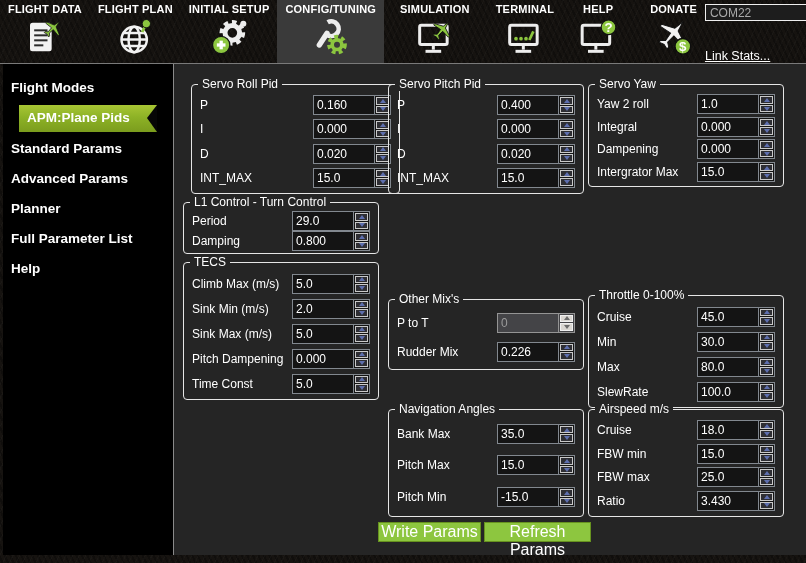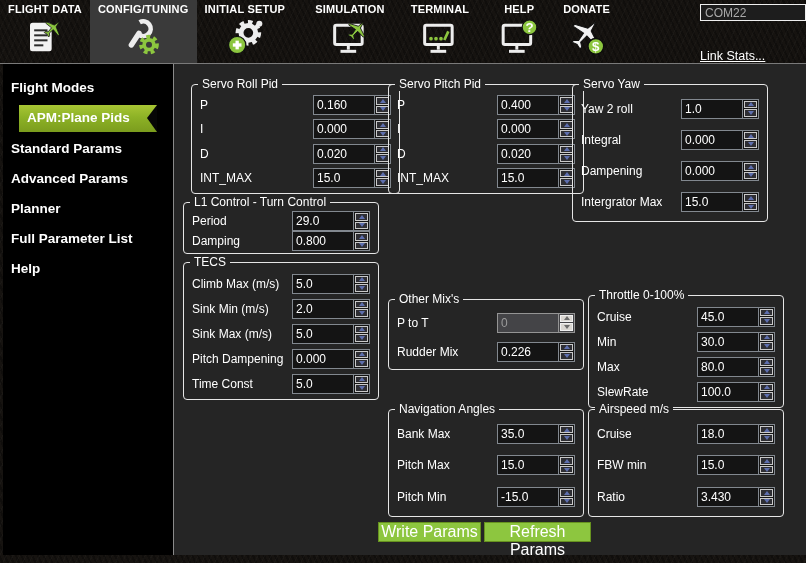--- a/index.html
+++ b/index.html
@@ -9,21 +9,21 @@
     background-color:#161310;
     background-image:repeating-linear-gradient(115deg, rgba(255,255,255,0.025) 0 1px, transparent 1px 6px),
                      repeating-linear-gradient(245deg, rgba(0,0,0,0.28) 0 2px, transparent 2px 5px);}
 
   
   .toolbar{position:absolute;left:0;top:0;right:0;height:63px;display:flex;align-items:stretch;overflow:hidden}
   .titem{display:flex;flex-direction:column;align-items:center;padding:3px 8px 0;cursor:pointer}
   .titem.active{background:#3a3a3a}
   .titem .tlabel{font-size:11px;font-weight:600;color:#fff;letter-spacing:.2px;white-space:nowrap}
   .ticon{width:40px;height:40px;margin-top:2px}
-  .ml14{margin-left:14px}.ml10{margin-left:10px}.ml16{margin-left:8px}
+  .ml14{margin-left:8px}.ml10{margin-left:10px}.ml16{margin-left:16px}
   .tright{margin-left:auto;display:flex;flex-direction:column;align-items:flex-start;padding-top:4px;width:106px}
   .comb{width:106px;height:21px;background:#1d1d1d;border:1px solid #efefef;color:#a9a9a9;
         font-family:"Liberation Sans",sans-serif;font-size:12px;padding:0 4px;outline:none}
   .linkstats{margin-top:28px;color:#fff;font-size:12.5px;text-decoration:underline;cursor:pointer}
 
   
   .hline{position:absolute;top:63px;left:0;right:0;height:1px;background:#7a7a7a}
   .vline{position:absolute;left:173px;top:64px;bottom:8px;width:1px;background:#8a8a8a}
 
   
@@ -49,21 +49,21 @@
   .tu{width:0;height:0;border-left:3px solid transparent;border-right:3px solid transparent;border-bottom:4px solid #5e6fae}
   .td{width:0;height:0;border-left:3px solid transparent;border-right:3px solid transparent;border-top:4px solid #5e6fae}
   .spin.dis .val{background:#444447;color:#9b9b9b;border-color:#949494}
   .spin.dis .sb{border-color:#949494;background:#444447}
   .spin.dis .b{background:#d9d6d1;border-color:#f0f0f0}
   .spin.dis .tu{border-bottom-color:#6b6b6b}
   .spin.dis .td{border-top-color:#6b6b6b}
 
   .g-servo-roll{left:17px;top:20px;width:209px;height:110px}
   .g-servo-pitch{left:214px;top:20px;width:196px;height:110px}
-  .g-servo-yaw{left:398px;top:20px;width:196px;height:138px}
+  .g-servo-yaw{left:414px;top:20px;width:196px;height:103px}
   .g-l1{left:9px;top:138px;width:196px;height:52px}
   .g-tecs{left:9px;top:198px;width:196px;height:138px}
   .g-other{left:214px;top:235px;width:196px;height:71px}
   .g-throttle{left:414px;top:231px;width:196px;height:113px}
   .g-nav{left:214px;top:345px;width:196px;height:108px}
   .g-air{left:414px;top:345px;width:196px;height:108px}
 
   .gbtn{position:absolute;height:20px;background:#8dc63f;border:1px solid #67921f;color:#fff;
         font-family:"Liberation Sans",sans-serif;font-size:16px;text-align:center;line-height:18px;cursor:pointer}
   .btn-write{left:204px;top:458px;width:103px}
@@ -87,45 +87,61 @@
               <line x1="5.5" y1="14" x2="13.5" y2="14"></line>
               <line x1="5.5" y1="17" x2="11" y2="17"></line>
             </g>
             <g transform="translate(16.5 7) rotate(45) scale(0.55) translate(-12 -12)">
               <polygon points="12,1 13.4,7.8 21.6,11.3 21.6,13 13.4,12.1 12.9,17.8 15.4,19.8 15.4,21.4 12,20.4 8.6,21.4 8.6,19.8 11.1,17.8 10.6,12.1 2.4,13 2.4,11.3 10.6,7.8" fill="#8CC63F" stroke="#111" stroke-width="0.8"></polygon>
             </g>
           </svg>
       </span>
     </div>
 
-
-    <div class="titem active">
-      <span class="tlabel">CONFIG/TUNING</span>
+    <div class="titem">
+      <span class="tlabel">FLIGHT PLAN</span>
       <span class="ticon">
         <svg viewBox="0 0 24 24" width="40" height="40">
-            <path d="M10 3.2 A4.4 4.4 0 1 1 9.4 10.4" fill="none" stroke="#ededed" stroke-width="2.8"></path>
-            <line x1="9.6" y1="9.8" x2="5" y2="16.8" stroke="#ededed" stroke-width="3.2" stroke-linecap="round"></line>
-            <circle cx="15.6" cy="16.6" r="4.6" fill="none" stroke="#8CC63F" stroke-width="2.6" stroke-dasharray="2.2 1.8"></circle>
-            <circle cx="15.6" cy="16.6" r="2.9" fill="none" stroke="#8CC63F" stroke-width="2.2"></circle>
+            <g stroke="#f2f2f2" stroke-width="1.5" fill="none">
+              <circle cx="11.5" cy="13.5" r="7.6"></circle>
+              <ellipse cx="11.5" cy="13.5" rx="3.4" ry="7.6"></ellipse>
+              <line x1="3.9" y1="13.5" x2="19.1" y2="13.5"></line>
+              <line x1="5" y1="9.6" x2="18" y2="9.6"></line>
+              <line x1="5" y1="17.4" x2="18" y2="17.4"></line>
+            </g>
+            <line x1="16.3" y1="9" x2="18.3" y2="5" stroke="#8CC63F" stroke-width="1.6"></line>
+            <circle cx="18.8" cy="4" r="2.5" fill="#8CC63F" stroke="#111" stroke-width="0.6"></circle>
           </svg>
       </span>
     </div>
 
     <div class="titem">
       <span class="tlabel">INITIAL SETUP</span>
       <span class="ticon">
         <svg viewBox="0 0 24 24" width="40" height="40">
             <circle cx="14" cy="9.5" r="6.2" fill="none" stroke="#ededed" stroke-width="3" stroke-dasharray="2.6 2.2"></circle>
             <circle cx="14" cy="9.5" r="4.4" fill="none" stroke="#ededed" stroke-width="3"></circle>
             <circle cx="20.6" cy="4" r="1.8" fill="#ededed"></circle>
             <circle cx="7.3" cy="16.8" r="5.2" fill="#8CC63F" stroke="#111" stroke-width="0.8"></circle>
             <g stroke="#fff" stroke-width="2">
               <line x1="7.3" y1="14.2" x2="7.3" y2="19.4"></line>
               <line x1="4.7" y1="16.8" x2="9.9" y2="16.8"></line>
             </g>
+          </svg>
+      </span>
+    </div>
+
+    <div class="titem active">
+      <span class="tlabel">CONFIG/TUNING</span>
+      <span class="ticon">
+        <svg viewBox="0 0 24 24" width="40" height="40">
+            <path d="M10 3.2 A4.4 4.4 0 1 1 9.4 10.4" fill="none" stroke="#ededed" stroke-width="2.8"></path>
+            <line x1="9.6" y1="9.8" x2="5" y2="16.8" stroke="#ededed" stroke-width="3.2" stroke-linecap="round"></line>
+            <circle cx="15.6" cy="16.6" r="4.6" fill="none" stroke="#8CC63F" stroke-width="2.6" stroke-dasharray="2.2 1.8"></circle>
+            <circle cx="15.6" cy="16.6" r="2.9" fill="none" stroke="#8CC63F" stroke-width="2.2"></circle>
           </svg>
       </span>
     </div>
 
     <div class="titem ml14">
       <span class="tlabel">SIMULATION</span>
       <span class="ticon">
         <svg viewBox="0 0 24 24" width="40" height="40">
             <rect x="2.8" y="5" width="16.5" height="11.5" rx="1" fill="none" stroke="#ededed" stroke-width="1.8"></rect>
             <line x1="11" y1="16.5" x2="11" y2="19.6" stroke="#ededed" stroke-width="1.8"></line>
@@ -666,20 +682,34 @@
                 <span class="b">
                   <i class="tu"></i>
                 </span>
                 <span class="b">
                   <i class="td"></i>
                 </span>
               </span>
             </span>
           </div>
         <div class="row">
+            <span class="lbl">FBW max</span>
+            <span class="spin">
+              <span class="val">25.0</span>
+              <span class="sb">
+                <span class="b">
+                  <i class="tu"></i>
+                </span>
+                <span class="b">
+                  <i class="td"></i>
+                </span>
+              </span>
+            </span>
+          </div>
+        <div class="row">
             <span class="lbl">Ratio</span>
             <span class="spin">
               <span class="val">3.430</span>
               <span class="sb">
                 <span class="b">
                   <i class="tu"></i>
                 </span>
                 <span class="b">
                   <i class="td"></i>
                 </span>

